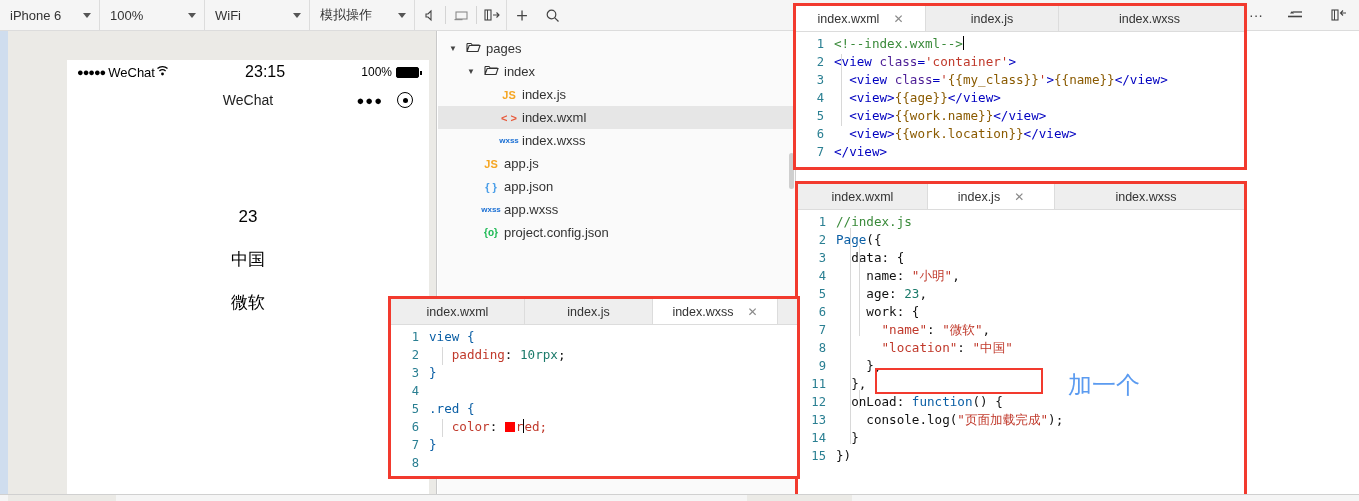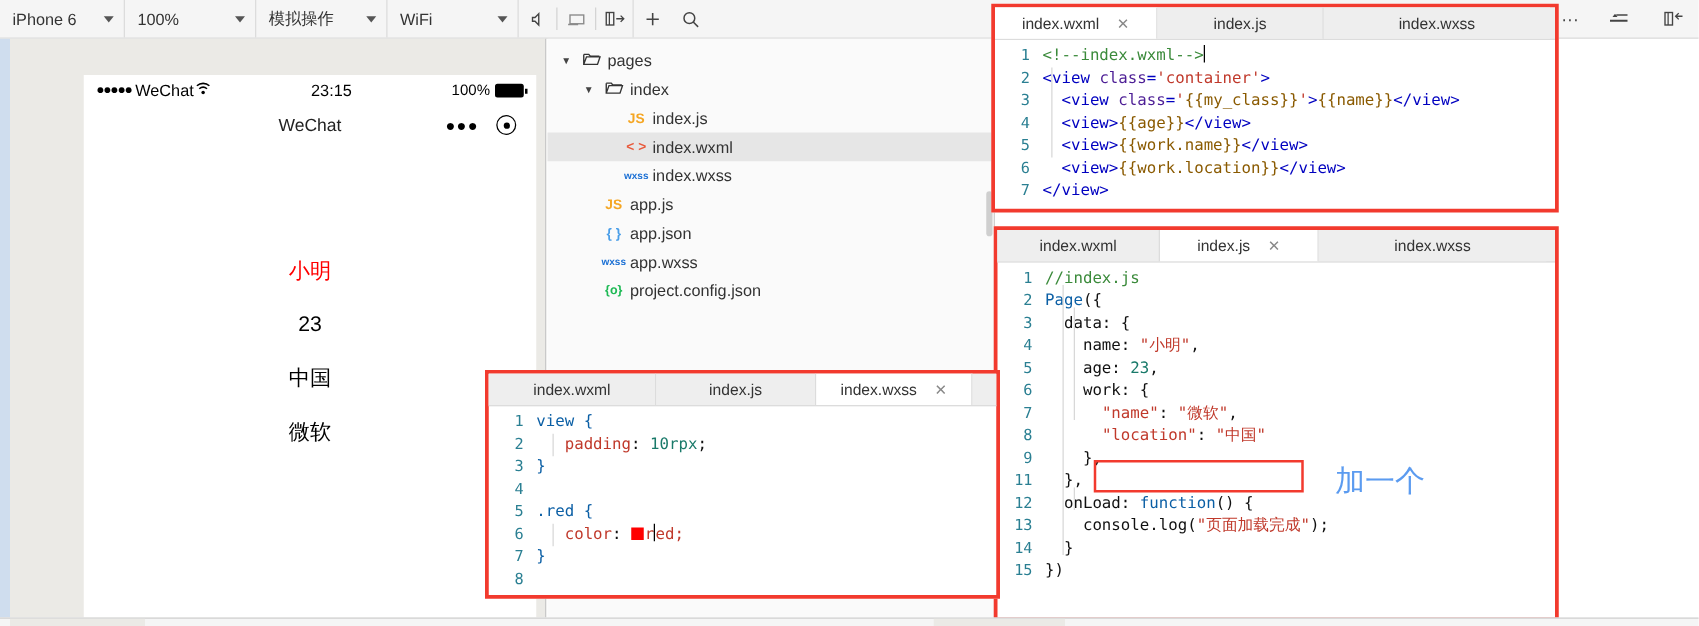--- a/index.html
+++ b/index.html
@@ -59,21 +59,21 @@
     position: absolute; left: 67px; top: 29px; width: 362px; height: 434px;
     background: #ffffff;
   }
   .phone-status {
     height: 24px; display: flex; align-items: center;
     padding: 0 10px; font-size: 12.5px; color: #000;
   }
   .sig-dots { letter-spacing: -1px; font-size: 11px; }
   .carrier { margin-left: 3px; font-size: 13px; }
   .wifi-ico { margin-left: 1px; font-size: 12px; }
-  .st-time { flex: 1; text-align: center; font-size: 13px; }
+  .st-time { flex: 1; text-align: center; font-size: 16px; }
   .st-right { display: flex; align-items: center; gap: 4px; }
   .batt-pct { font-size: 12px; }
   .batt {
     width: 23px; height: 11px; border: 1.5px solid #000; border-radius: 2px;
     position: relative; background: #000;
   }
   .batt::after {
     content: ""; position: absolute; right: -4px; top: 3px;
     width: 2px; height: 4px; background: #000;
   }
@@ -215,26 +215,26 @@
 
   <div class="toolbar">
     <div class="tb-select tb-w1">
       <span class="lbl">iPhone 6</span>
       <span class="caret"></span>
     </div>
     <div class="tb-select tb-w2">
       <span class="lbl">100%</span>
       <span class="caret"></span>
     </div>
+    <div class="tb-select tb-w3">
+      <span class="lbl">WiFi</span>
+      <span class="caret"></span>
+    </div>
     <div class="tb-select tb-w4">
       <span class="lbl">模拟操作</span>
-      <span class="caret"></span>
-    </div>
-    <div class="tb-select tb-w3">
-      <span class="lbl">WiFi</span>
       <span class="caret"></span>
     </div>
     <div class="tb-icons">
       <div class="tb-icon">
         <svg width="13" height="13" viewBox="0 0 13 13">
             <path d="M7 2 L4 5 H2 V8 H4 L7 11 Z" fill="none" stroke="#444" stroke-width="1.1"></path>
           </svg>
       </div>
       <div class="tb-div"></div>
       <div class="tb-icon">
@@ -301,21 +301,20 @@
       <div class="phone-navbar">
         <span class="nav-title">WeChat</span>
         <span class="nav-actions">
           <span class="dots-ico">●●●</span>
           <span class="circle-ico">
               <i></i>
             </span>
         </span>
       </div>
       <div class="phone-body">
-        <div class="pv red">小明</div>
         <div class="pv">23</div>
         <div class="pv">中国</div>
         <div class="pv">微软</div>
       </div>
     </div>
   </div>
 
   <div class="tree-pane">
     <div id="tree-rows" style="padding-top:6px">
         <div class="tree-row" style="padding-left: 8px;">

